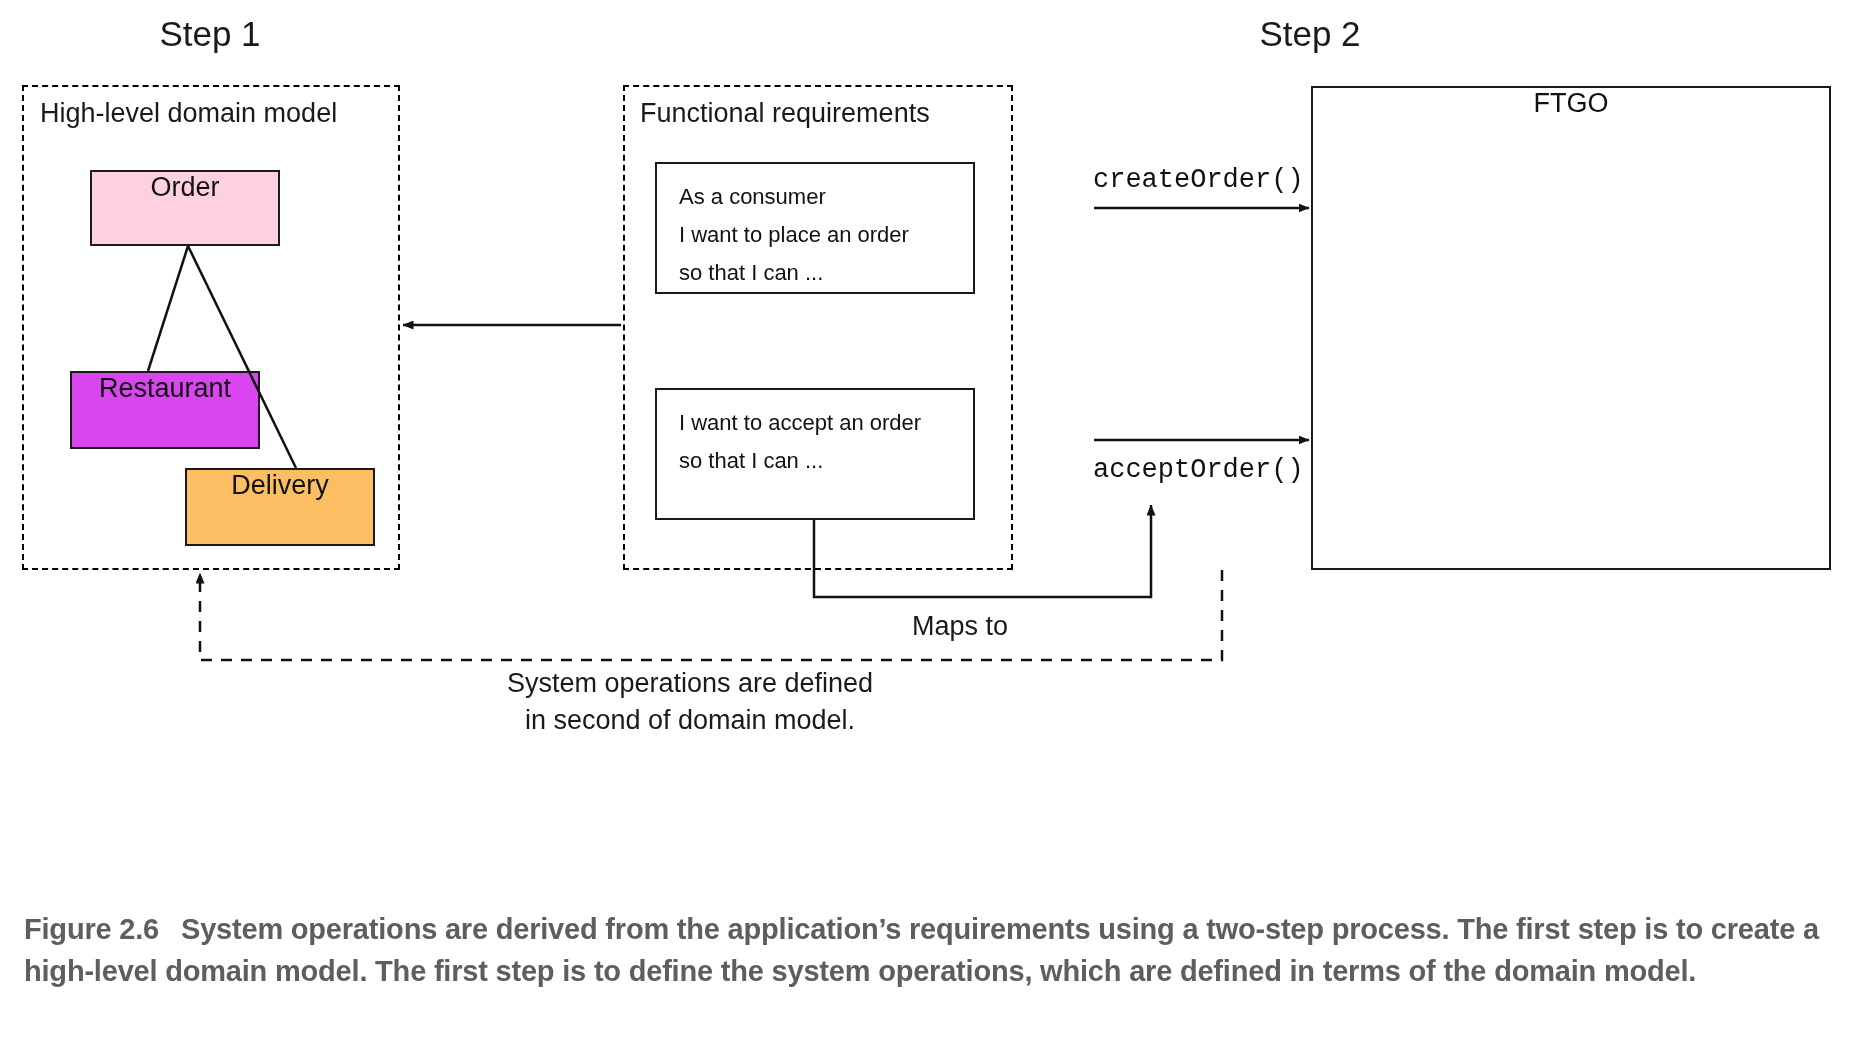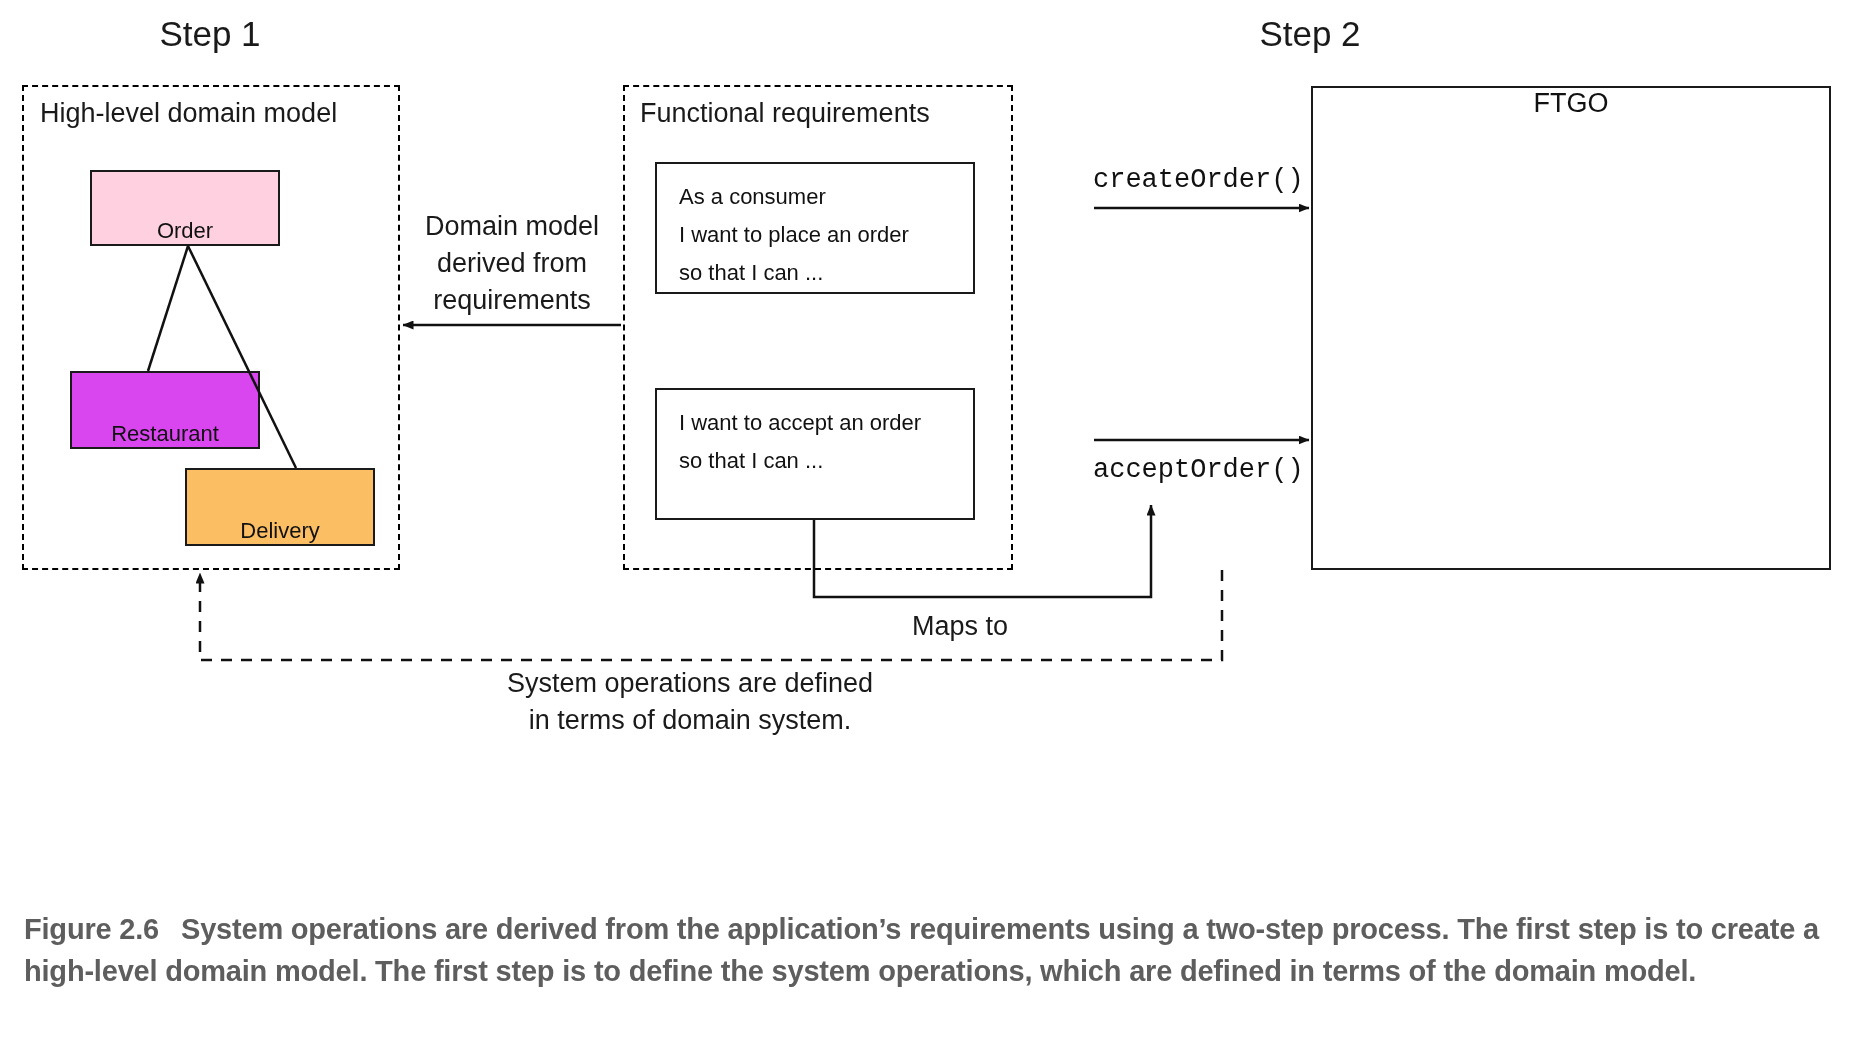--- a/index.html
+++ b/index.html
@@ -52,23 +52,23 @@
   }
   #label-domain { left: 40px;  top: 98px; }
   #label-reqs   { left: 640px; top: 98px; }
 
   
   .entity-box {
     position: absolute;
     border: 2.5px solid #1a1a1a;
     box-sizing: border-box;
     display: flex;
-    align-items: flex-end;
+    align-items: flex-start;
     justify-content: center;
-    font-size: 22px;
+    font-size: 27px;
     color: #111111;
   }
   #box-order      { left: 90px;  top: 170px; width: 190px; height: 76px;  background: #ffd1e0; }
   #box-restaurant { left: 38px;  top: 371px; width: 190px; height: 78px;  background: #7fd9f5; }
   #box-delivery   { left: 185px; top: 468px; width: 190px; height: 78px;  background: #fbbe62; }
 
   
   .story-box {
     position: absolute;
     border: 2.5px solid #1a1a1a;
@@ -181,31 +181,26 @@
     <div class="story-line">so that I can ...</div>
   </div>
 
   <div id="box-ftgo">
     <span>FTGO</span>
   </div>
 
   <div class="op-label" id="op-create">createOrder()</div>
   <div class="op-label" id="op-accept">acceptOrder()</div>
 
-  <div class="annot" id="annot-derived">
-    <div>Domain model</div>
-    <div>derived from</div>
-    <div>requirements</div>
-  </div>
 
   <div class="annot" id="annot-mapsto">Maps to</div>
 
   <div class="annot" id="annot-sysops">
     <div>System operations are defined</div>
-    <div>in terms of domain system.</div>
+    <div>in second of domain model.</div>
   </div>
 
   <svg id="connectors" viewBox="0 0 1854 1050" width="1854" height="1050">
     <defs>
       <marker id="arrowhead" markerWidth="11" markerHeight="9" refX="10.5" refY="4.5" orient="auto" markerUnits="userSpaceOnUse">
         <path d="M0,0 L11,4.5 L0,9 Z" fill="#111111"></path>
       </marker>
     </defs>
 
     <line x1="188" y1="246" x2="148" y2="371" stroke="#111111" stroke-width="2.5"></line>

